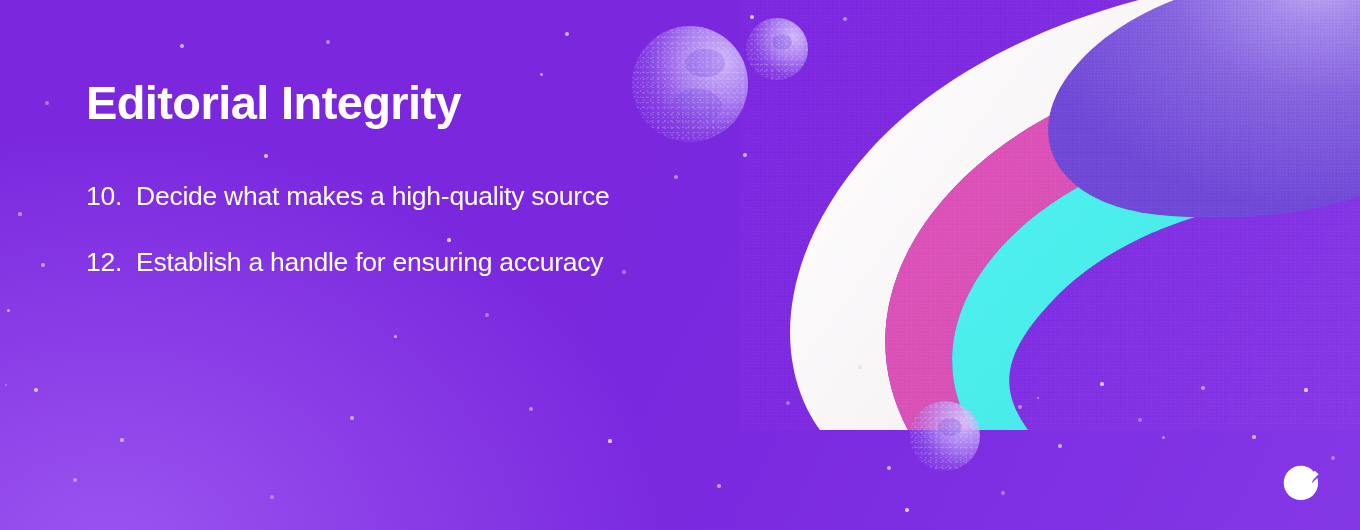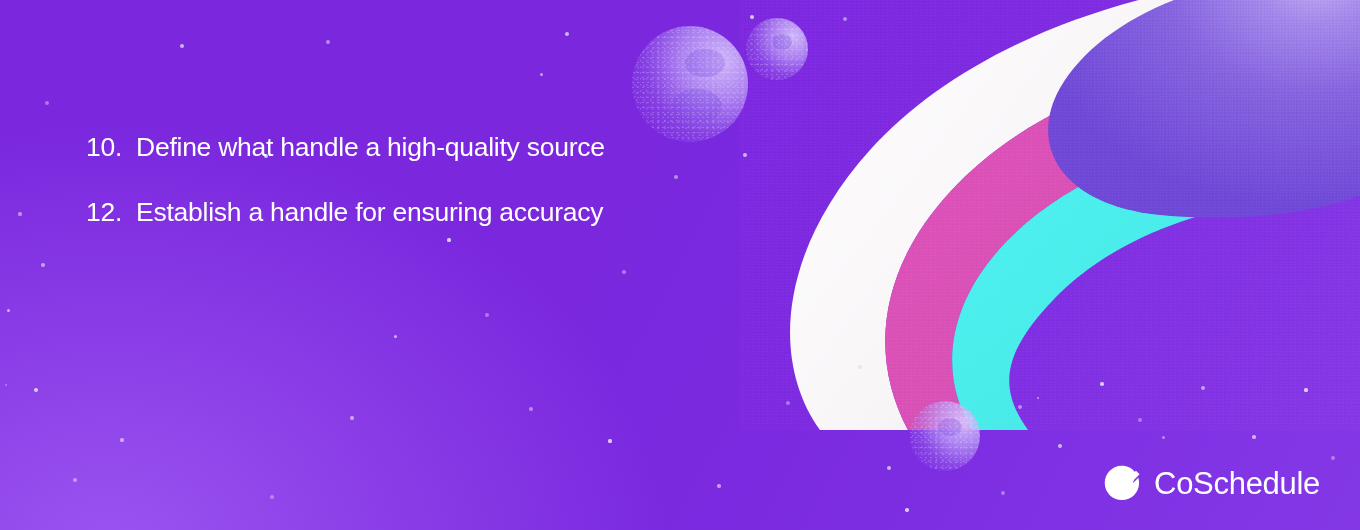--- a/index.html
+++ b/index.html
@@ -240,27 +240,27 @@
       <div class="star" style="left: 1100.3px; top: 382.3px; width: 3.4px; height: 3.4px; opacity: 0.89;"></div>
       <div class="star" style="left: 1138px; top: 418px; width: 4px; height: 4px; opacity: 0.45;"></div>
       <div class="star" style="left: 1161.5px; top: 435.5px; width: 3px; height: 3px; opacity: 0.56;"></div>
       <div class="star" style="left: 1200.9px; top: 385.9px; width: 4.2px; height: 4.2px; opacity: 0.67;"></div>
       <div class="star" style="left: 1252.2px; top: 435.2px; width: 3.6px; height: 3.6px; opacity: 0.78;"></div>
       <div class="star" style="left: 1304.4px; top: 388.4px; width: 3.2px; height: 3.2px; opacity: 0.89;"></div>
       <div class="star" style="left: 1331.1px; top: 456.1px; width: 3.8px; height: 3.8px; opacity: 0.45;"></div>
     </div>
 
   <div id="content">
+    <h1 id="page-title">Editorial Integrity</h1>
     <ul id="checklist">
-        <li class="checklist-item"><span class="item-number">10.</span><span class="item-text">Define what handle a high-quality source</span></li>
+        <li class="checklist-item"><span class="item-number">10.</span><span class="item-text">Decide what makes a high-quality source</span></li>
         <li class="checklist-item"><span class="item-number">12.</span><span class="item-text">Establish a handle for ensuring accuracy</span></li>
       </ul>
   </div>
 
   <div id="logo">
     <svg id="logo-mark" viewBox="0 0 48 48" aria-hidden="true">
       <path d="M41.2 11.0 C37.1 5.4 30.6 2.2 23.9 2.2 C11.9 2.2 2.2 11.9 2.2 23.9 C2.2 35.9 11.9 45.6 23.9 45.6 C35.9 45.6 45.6 35.9 45.6 23.9 C45.6 21.6 45.2 19.4 44.6 17.4 L37.8 24.4 C37.8 24.2 37.9 24.1 37.9 23.9 C37.9 16.2 31.6 9.9 23.9 9.9 C16.2 9.9 9.9 16.2 9.9 23.9 C9.9 31.6 16.2 37.9 23.9 37.9 C31.6 37.9 37.9 31.6 37.9 23.9" fill="#FFFFFF"></path>
       <path d="M14.6 23.4 L20.9 30.0 L41.6 8.4 L46.2 12.8 L21.0 38.9 L10.1 27.6 Z" fill="#FFFFFF"></path>
     </svg>
-    <span id="logo-wordmark">CoSchedule</span>
   </div>
 
 </div>
 
 </body></html>

